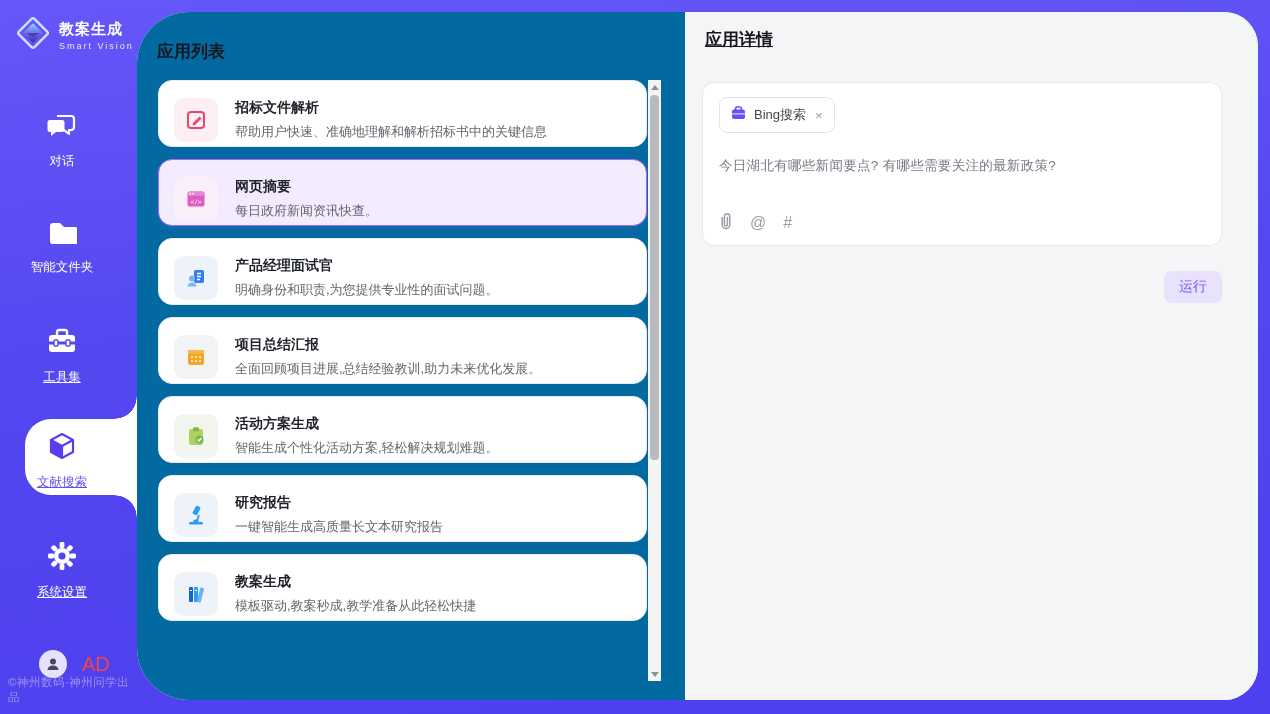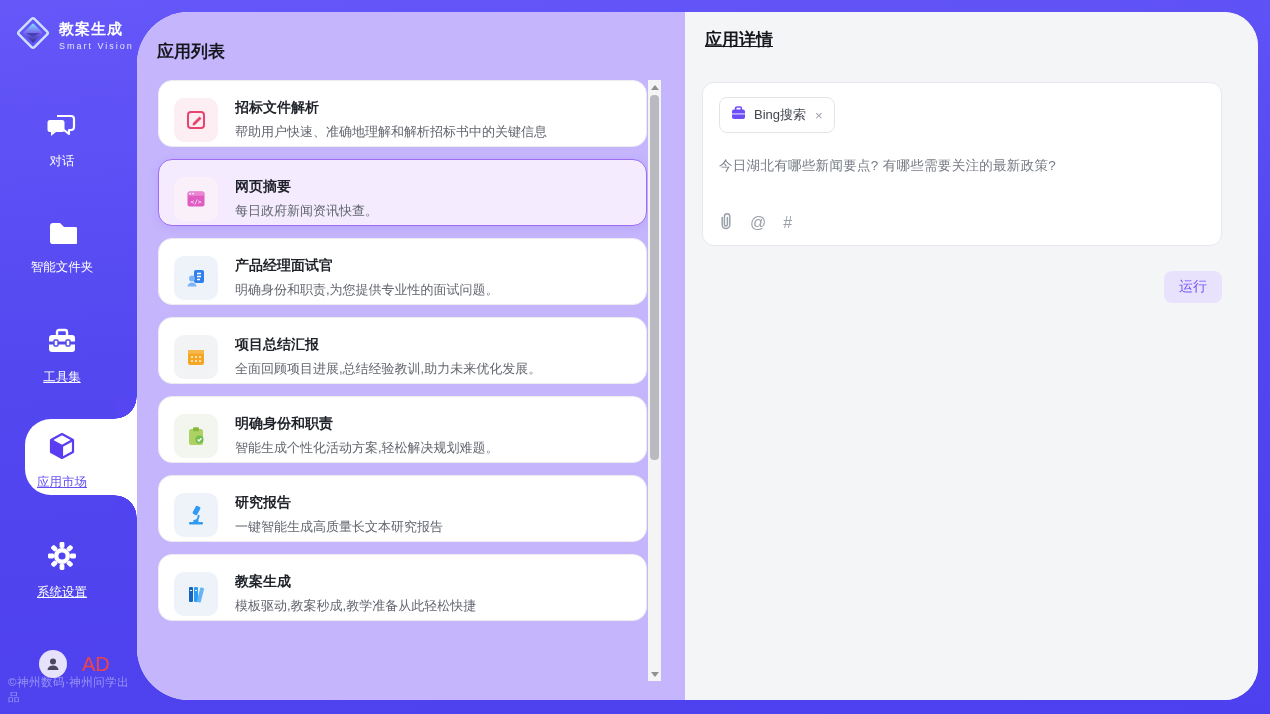--- a/index.html
+++ b/index.html
@@ -31,21 +31,21 @@
 
   .user-row { position:absolute; left:39px; bottom:36px; display:flex; align-items:center; gap:15px; cursor:pointer; }
   .avatar { width:28px; height:28px; border-radius:50%; background:#e7e2fb; display:flex; align-items:center; justify-content:center; }
   .user-name { color:#ef4444; font-size:20px; }
   .sidebar-footer { position:absolute; left:8px; bottom:9px; font-size:11.5px; color:rgba(255,255,255,.42); letter-spacing:.5px; }
 
   
   .content { position:absolute; left:137px; top:12px; width:1121px; height:688px;
              background:#fff; border-radius:52px 34px 34px 52px; overflow:hidden; display:flex; }
 
-  .list-panel { position:relative; width:548px; height:100%; background:#c4b5fd; }
+  .list-panel { position:relative; width:548px; height:100%; background:#0369a1; }
   .panel-title { font-size:17px; font-weight:bold; color:#15171c; }
   .list-panel .panel-title { position:absolute; left:20px; top:28px; }
   .app-list { position:absolute; left:21px; top:68px; width:489px; }
   .app-item { display:flex; align-items:center; gap:17px; height:67px; padding:12px 14px 0 15px;
               background:#fff; border:1px solid #ececf0; border-radius:14px; margin-bottom:12px; cursor:pointer; }
   .app-item.selected { background:#f4ebfe; border:1.5px solid #9d6cf3; box-shadow:0 2px 8px rgba(157,108,243,.18); }
   .tile { width:44px; height:44px; border-radius:10px; display:flex; align-items:center; justify-content:center; flex:0 0 44px; }
   .t-pink  { background:#fdeef3; } .t-gray { background:#f2f3f5; } .t-mag { background:#f9f0f9; }
   .t-blue  { background:#eef3fa; } .t-green { background:#f3f6ee; }
   .app-texts { overflow:hidden; }
@@ -136,21 +136,21 @@
   <div class="bubble"></div>
 
   <div class="nav-item nav-market">
     <span class="nicon">
       <svg width="30" height="30" viewBox="0 0 30 30">
         <path d="M15 3 L26 9 V21 L15 27 L4 21 V9 Z" fill="none" stroke="#5b3df1" stroke-width="2.2" stroke-linejoin="round"></path>
         <path d="M4 9 L15 15 L26 9 M15 15 V27" fill="none" stroke="#5b3df1" stroke-width="2.2" stroke-linejoin="round"></path>
         <path d="M4 9 L15 15 V27 L4 21 Z" fill="#5b3df1"></path>
       </svg>
     </span>
-    <span class="nlabel u">应用市场</span>
+    <span class="nlabel u">文献搜索</span>
   </div>
 
   <div class="nav-item nav-settings">
     <span class="nicon">
       <svg width="30" height="30" viewBox="0 0 30 30">
         <g fill="#fff">
           <circle cx="15" cy="15" r="8"></circle>
           <g>
             <rect x="12.6" y="1" width="4.8" height="6" rx="1.4"></rect>
             <rect x="12.6" y="23" width="4.8" height="6" rx="1.4"></rect>
@@ -257,21 +257,21 @@
       <div class="app-item">
         <span class="tile t-green">
           <svg width="22" height="22" viewBox="0 0 22 22">
             <rect x="4" y="4" width="14" height="16" rx="2.2" fill="#aed164"></rect>
             <rect x="8" y="2.2" width="6" height="4" rx="1.2" fill="#85b83c"></rect>
             <circle cx="14.5" cy="14.5" r="4" fill="#6fbf4f"></circle>
             <path d="M12.6 14.5 l1.4 1.4 2.4-2.6" fill="none" stroke="#fff" stroke-width="1.4"></path>
           </svg>
         </span>
         <span class="app-texts">
-          <div class="app-name">明确身份和职责</div>
+          <div class="app-name">活动方案生成</div>
           <div class="app-desc">智能生成个性化活动方案,轻松解决规划难题。</div>
         </span>
       </div>
 
       <div class="app-item">
         <span class="tile t-blue">
           <svg width="22" height="22" viewBox="0 0 22 22">
             <rect x="9" y="2" width="5" height="9" rx="1.4" transform="rotate(28 11.5 6.5)" fill="#2f9bf2"></rect>
             <path d="M13.5 11 a5.5 5.5 0 0 1 -5 6.5" fill="none" stroke="#2f9bf2" stroke-width="2"></path>
             <rect x="4" y="18" width="14" height="2.4" rx="1.2" fill="#2f9bf2"></rect>

